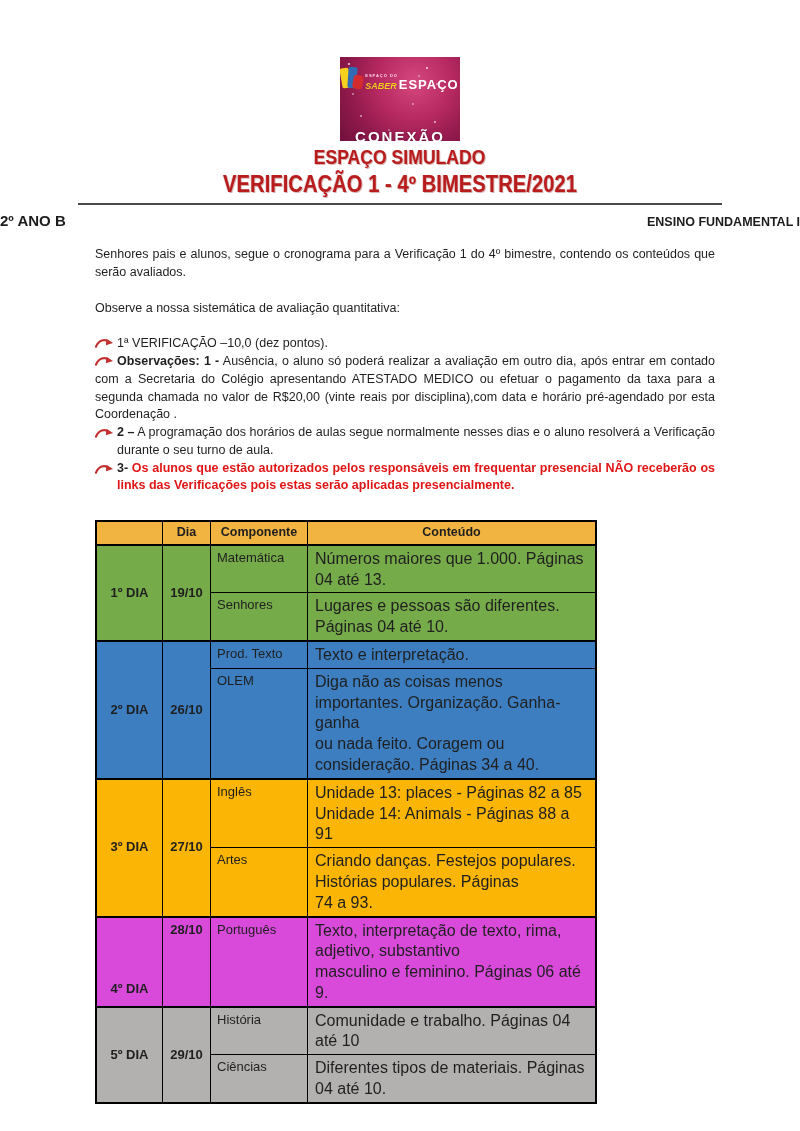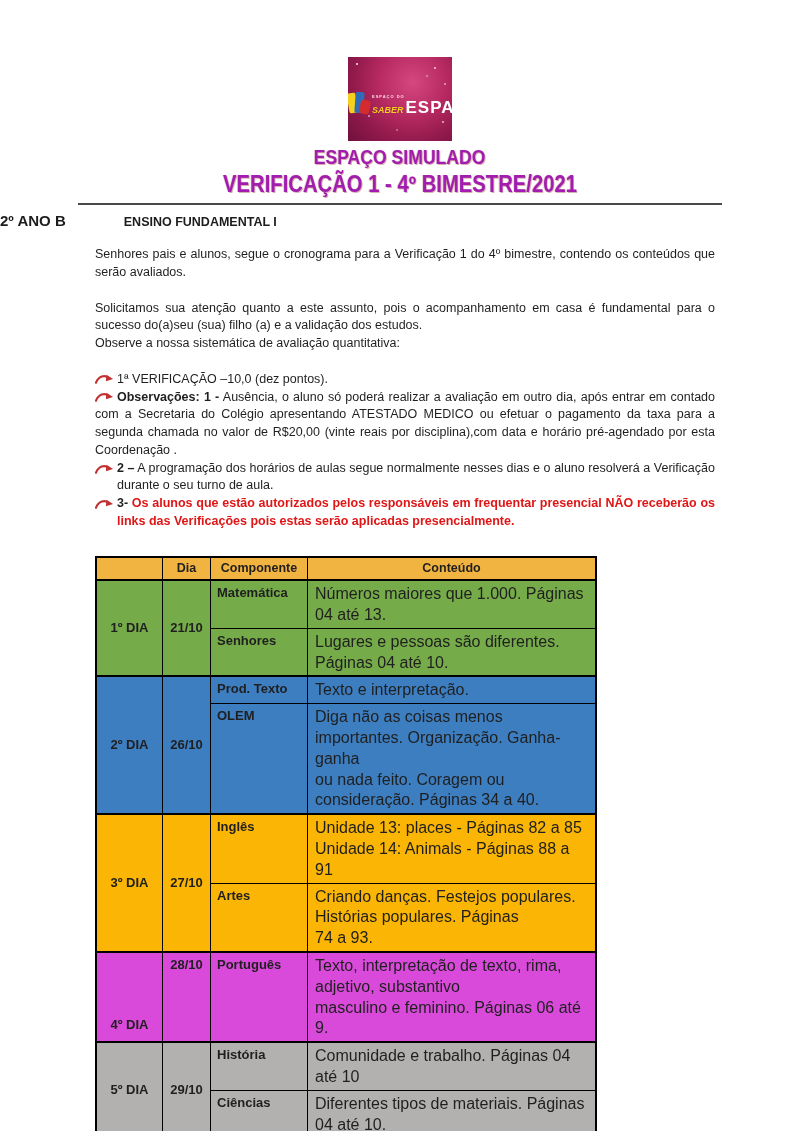--- a/index.html
+++ b/index.html
@@ -6,56 +6,56 @@
   html,body { background:#e8e8e8; }
   .page {
     width:800px; height:1131px; background:#ffffff; position:relative;
     font-family:"Liberation Sans", sans-serif; color:#1c1c1c; overflow:hidden;
     margin:0 auto;
   }
 
   
   .logo-wrap { padding-top:57px; display:flex; justify-content:center; }
   .logo {
-    width:104px; height:84px; position:relative; overflow:hidden;
+    width:120px; height:84px; position:relative; overflow:hidden;
     background:radial-gradient(circle at 62% 30%, #d4497f 0%, #b82a62 38%, #921a4c 68%, #70103c 100%);
-    display:flex; flex-direction:row; align-items:center;gap:36px;
+    display:flex; flex-direction:column; align-items:center;gap:36px;
   }
   .sparkles { position:absolute; left:8px; top:6px; width:2px; height:2px; border-radius:50%;
     background:rgba(255,255,255,.9);
     box-shadow: 78px 4px 0 rgba(255,255,255,.8), 88px 20px 0 rgba(255,255,255,.6),
       64px 40px 0 rgba(255,255,255,.5), 12px 52px 0 rgba(255,255,255,.6),
       86px 58px 0 rgba(255,255,255,.7), 40px 66px 0 rgba(255,255,255,.4),
       70px 12px 1px rgba(255,255,255,.5), 4px 30px 0 rgba(255,255,255,.5); }
   .logo-row1 { display:flex; align-items:flex-end; margin-top:10px; gap:2px; }
   .brand-icon { width:22px; height:24px; position:relative; flex:0 0 auto; }
   .brand-icon .sh { position:absolute; border-radius:2px; }
   .sh.y { left:0; top:1px; width:9px; height:20px; background:#f5d01f; transform:rotate(-10deg); }
   .sh.b { left:7px; top:0; width:9px; height:21px; background:#2f6cb5; transform:rotate(4deg); }
   .sh.r { left:12px; top:8px; width:10px; height:14px; background:#d42b2f; transform:rotate(10deg); border-radius:3px; }
   .brand-text-col { display:flex; flex-direction:column; line-height:1; }
   .brand-small { font-size:4px; color:#ffd9e6; letter-spacing:1px; font-weight:bold; }
   .brand-line { display:flex; align-items:baseline; gap:2px; }
   .brand-saber { font-size:9px; font-weight:bold; font-style:italic; color:#f7cf25; text-shadow:0 0 1px #7a1040; }
-  .brand-espaco { font-size:17px; font-weight:bold; color:#ffffff; letter-spacing:1px; }
+  .brand-espaco { font-size:13px; font-weight:bold; color:#ffffff; letter-spacing:1px; }
   .brand-conexao { font-size:15px; font-weight:bold; color:#ffffff; letter-spacing:2px; margin-top:1px;
     text-shadow:0 1px 2px rgba(90,8,48,.8); }
   .logo-welcome { margin-top:25px; font-size:9px; font-weight:bold; color:#ffe3ee; letter-spacing:1.5px;
     text-shadow:0 1px 1px rgba(90,8,48,.9); }
   .logo-url { margin-top:2px; font-size:5px; font-weight:bold; color:#f0c443; letter-spacing:.5px; }
 
   
-  .title { text-align:center; font-weight:bold; color:#a21caf; }
+  .title { text-align:center; font-weight:bold; color:#b91c1c; }
   .title > span { display:inline-block; transform:scaleX(.88); transform-origin:center;
     text-shadow:1px 1px 0 rgba(140,30,30,.35), -1px 0 0 rgba(140,30,30,.2); letter-spacing:0; }
   .t1 { margin-top:5px; font-size:20px; }
   .t2 { margin-top:2px; font-size:23px; }
   .rule { height:2px; background:#4a4a4a; margin:5px 78px 0 78px; }
 
-  .subheader { margin-top:7px; display:flex; justify-content:flex-start; align-items:baseline; gap:58px; }
+  .subheader { margin-top:7px; display:flex; justify-content:space-between; align-items:baseline; gap:58px; }
   .class-label { font-size:15px; font-weight:bold; }
   .level-label { font-size:12.5px; font-weight:bold; }
 
   
   .body { margin:17px 85px 0 95px; font-size:12.5px; line-height:1.42; color:#1f1f1f; }
   .para { text-align:justify; } .gap-m { height:18px; } .gap-t { height:25px; }
 
   .bullet { text-align:justify; position:relative; }
   .bullet.hang { padding-left:22px; }
   .arrow-i { display:inline-block; width:19px; height:11px; vertical-align:-1px; margin-right:3px; }
@@ -66,21 +66,21 @@
   
   .sched { width:502px; border:2px solid #000; }
   .thead, .block { display:grid; grid-template-columns:66px 48px 97px 1fr; }
   .thead { font-weight:bold; font-size:12.5px; }
   .thead > div { padding:2px 4px; text-align:center; border-right:1px solid #000; }
   .thead > div:last-child { border-right:none; }
   .block { border-top:2px solid #000; }
   .day, .date { display:flex; align-items:center; justify-content:center;
     font-weight:bold; font-size:13px; border-right:1px solid #000; }
   .two .day, .two .date { grid-row:1 / span 2; }
-  .comp { font-weight:bold; font-size:13px; padding:3px 4px 2px 6px; border-right:1px solid #000; }
+  .comp { font-weight:normal; font-size:13px; padding:3px 4px 2px 6px; border-right:1px solid #000; }
   .cont { font-size:16px; line-height:1.3; padding:3px 4px 2px 7px; white-space:pre-line; }
   .divb { border-bottom:1px solid #000; }
   
   .bk1 .r1 { min-height:39px; } .bk1 .r2 { min-height:30px; }
   .bk2 .r1 { min-height:21px; } .bk2 .r2 { min-height:35px; }
   .bk3 .r1 { min-height:42px; } .bk3 .r2 { min-height:28px; }
   .bk4 .r1 { min-height:40px; }
   .bk4 .date { align-items:flex-start; padding-top:3px; }
   .bk4 .day  { align-items:flex-end; padding-bottom:7px; }
   .bk5 .r1 { min-height:32px; } .bk5 .r2 { min-height:27px; }
@@ -130,21 +130,20 @@
 
   <div class="subheader">
     <span class="class-label">2º ANO B</span>
     <span class="level-label">ENSINO FUNDAMENTAL I</span>
   </div>
 
   <div class="body">
 
     <div class="para">Senhores pais e alunos, segue o cronograma para a Verificação 1 do 4º bimestre, contendo os conteúdos que serão avaliados.</div>
     <div class="gap-m"></div>
-    <div class="para">Solicitamos sua atenção quanto a este assunto, pois o acompanhamento em casa é fundamental para o sucesso do(a)seu (sua)  filho (a) e a validação dos estudos.</div>
     <div class="para">Observe a nossa sistemática de avaliação quantitativa:</div>
     <div class="gap-m"></div>
 
     <div class="bullet">
       <svg class="arrow-i" viewBox="0 0 20 11">
           <use href="#swoosh-arrow"></use>
         </svg><span>1ª VERIFICAÇÃO –10,0 (dez pontos).</span>
     </div>
     <div class="bullet">
       <svg class="arrow-i" viewBox="0 0 20 11">
@@ -167,21 +166,21 @@
     <div class="sched">
       <div class="thead" style="background: rgb(242, 180, 64);">
         <div></div>
         <div>Dia</div>
         <div>Componente</div>
         <div>Conteúdo</div>
       </div>
 
       <div class="block two bk1" style="background: rgb(118, 171, 74);">
         <div class="day">1º DIA</div>
-        <div class="date">21/10</div>
+        <div class="date">19/10</div>
         <div class="comp r1 divb">Matemática</div>
         <div class="cont r1 divb">Números maiores que 1.000. Páginas 04 até 13.</div>
         <div class="comp r2">Senhores</div>
         <div class="cont r2">Lugares e pessoas são diferentes. Páginas 04 até 10.</div>
       </div>
 
       <div class="block two bk2" style="background: rgb(61, 126, 192);">
         <div class="day">2º DIA</div>
         <div class="date">26/10</div>
         <div class="comp r1 divb">Prod. Texto</div>

